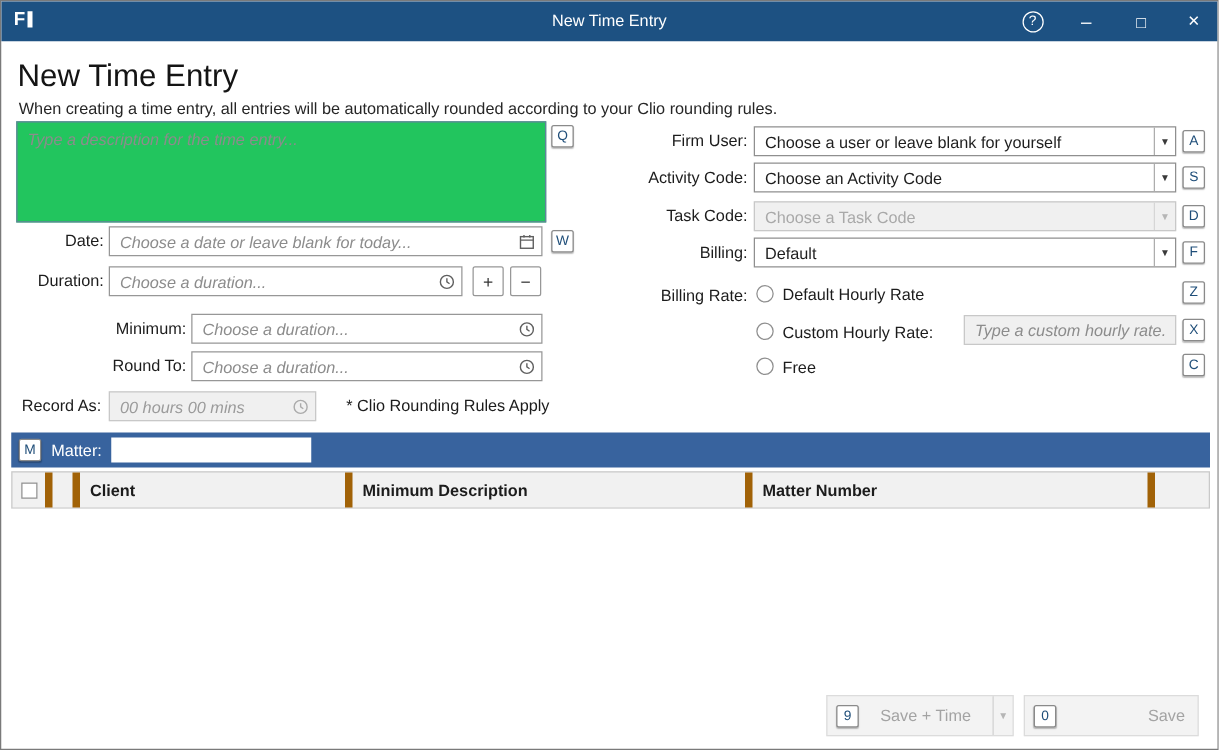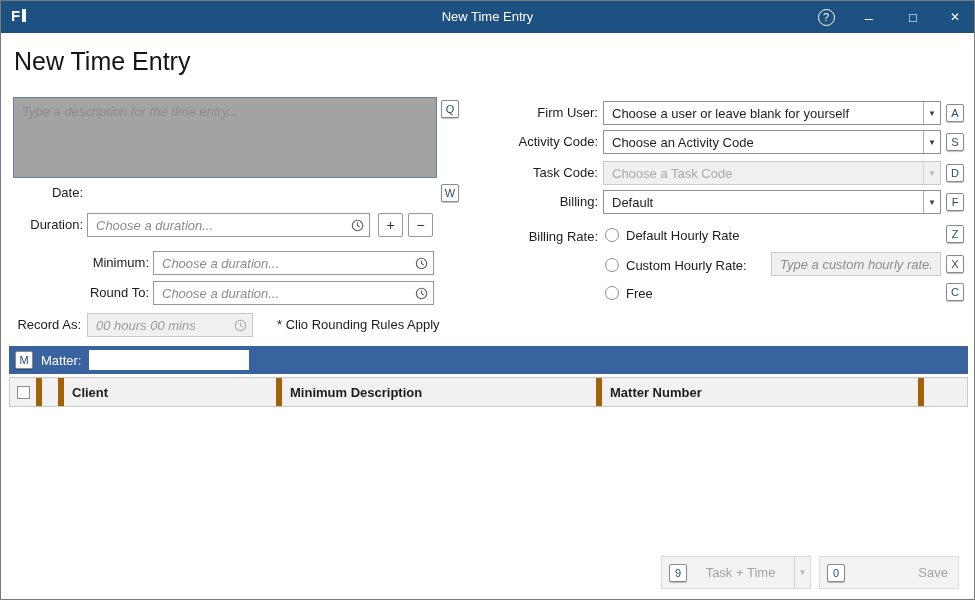--- a/index.html
+++ b/index.html
@@ -20,21 +20,21 @@
   
   .h1{position:absolute;left:13px;top:46px;font-size:25px;color:#141414;}
   .sub{position:absolute;left:14px;top:78px;font-size:13px;color:#262626;}
   
   .kbd{width:18px;height:18px;background:#fff;border:1px solid #8a8a8a;border-radius:2px;
        display:flex;align-items:center;justify-content:center;font-size:11px;color:#1f4e79;
        box-shadow:0 1px 1px rgba(0,0,0,0.25);flex:none;}
   
   textarea.desc{
     position:absolute;left:12px;top:96px;width:424px;height:81px;resize:none;
-    border:1px solid #64819e;padding:6px 8px;font-family:inherit;font-size:13px;color:#2a2a2a;outline:none;background:#a3a3a3;
+    border:1px solid #64819e;padding:6px 8px;font-family:inherit;font-size:13px;color:#2a2a2a;outline:none;background:#22c55e;
   }
   input::placeholder,textarea::placeholder{color:#8c8c8c;font-style:italic;opacity:1;}
   .lbl{position:absolute;height:24px;line-height:24px;font-size:13px;color:#1c1c1c;text-align:right;}
   .inputbox{position:absolute;display:flex;align-items:center;border:1px solid #979797;background:#fff;height:24px;}
   .inputbox.disabled{background:#f0f0f0;border-color:#c8c8c8;}
   .fi{border:none;outline:none;flex:1;min-width:0;font-size:13px;font-family:inherit;color:#2a2a2a;background:transparent;padding:0 0 0 8px;height:100%;}
   .fi.gray{color:#9b9b9b;font-style:italic;}
   .ic{display:flex;align-items:center;padding:0 5px 0 2px;color:#5f5f5f;flex:none;}
   .ic.gray{color:#ababab;}
   .sqbtn{position:absolute;width:25px;height:24px;display:flex;align-items:center;justify-content:center;
@@ -87,25 +87,37 @@
     </div>
     <div class="tb-btn" style="right:44px;font-size:13px;">
       <span>□</span>
     </div>
     <div class="tb-btn" style="right:2px;font-size:12px;">
       <span>✕</span>
     </div>
   </div>
 
   <div class="h1">New Time Entry</div>
+  <div class="sub">When creating a time entry, all entries will be automatically rounded according to your Clio rounding rules.</div>
 
   <textarea class="desc" placeholder="Type a description for the time entry..." style=""></textarea>
   <span class="kbd abs" style="left:440px;top:99px;">Q</span>
 
   <div class="lbl" style="left:0;top:180px;width:82px;">Date:</div>
+  <div class="inputbox" style="left:86px;top:180px;width:347px;">
+    <input class="fi" placeholder="Choose a date or leave blank for today..." style="">
+    <span class="ic">
+      <svg width="13" height="13" viewBox="0 0 14 14">
+          <rect x="1.5" y="2.5" width="11" height="10" fill="none" stroke="currentColor" stroke-width="1.2"></rect>
+          <line x1="1.5" y1="5.5" x2="12.5" y2="5.5" stroke="currentColor" stroke-width="1.2"></line>
+          <line x1="4.5" y1="1" x2="4.5" y2="3.2" stroke="currentColor" stroke-width="1.2"></line>
+          <line x1="9.5" y1="1" x2="9.5" y2="3.2" stroke="currentColor" stroke-width="1.2"></line>
+        </svg>
+    </span>
+  </div>
   <span class="kbd abs" style="left:440px;top:183px;">W</span>
 
   <div class="lbl" style="left:0;top:212px;width:82px;">Duration:</div>
   <div class="inputbox" style="left:86px;top:212px;width:283px;">
     <input class="fi" placeholder="Choose a duration..." style="">
     <span class="ic">
       <svg width="13" height="13" viewBox="0 0 14 14">
           <circle cx="7" cy="7" r="5.6" fill="none" stroke="currentColor" stroke-width="1.2"></circle>
           <path d="M7 3.8 L7 7 L9.3 8.6" fill="none" stroke="currentColor" stroke-width="1.2"></path>
         </svg>
@@ -217,21 +229,21 @@
     <div class="th" style="width:218px;">Client</div>
     <div class="th" style="width:320px;">Minimum Description</div>
     <div class="th" style="width:322px;">Matter Number</div>
     <div class="th last"></div>
   </div>
 
   <div class="tbody"></div>
 
   <div class="btn" style="left:660px;width:150px;">
     <span class="kbd" style="margin-left:7px;">9</span>
-    <span class="txt" style="text-align:center;">Task + Time</span>
+    <span class="txt" style="text-align:center;">Save + Time</span>
     <span class="split">
       <span>▼</span>
     </span>
   </div>
 
   <div class="btn" style="left:818px;width:140px;">
     <span class="kbd" style="margin-left:7px;">0</span>
     <span class="txt" style="text-align:right;padding-right:10px;">Save</span>
   </div>
 

